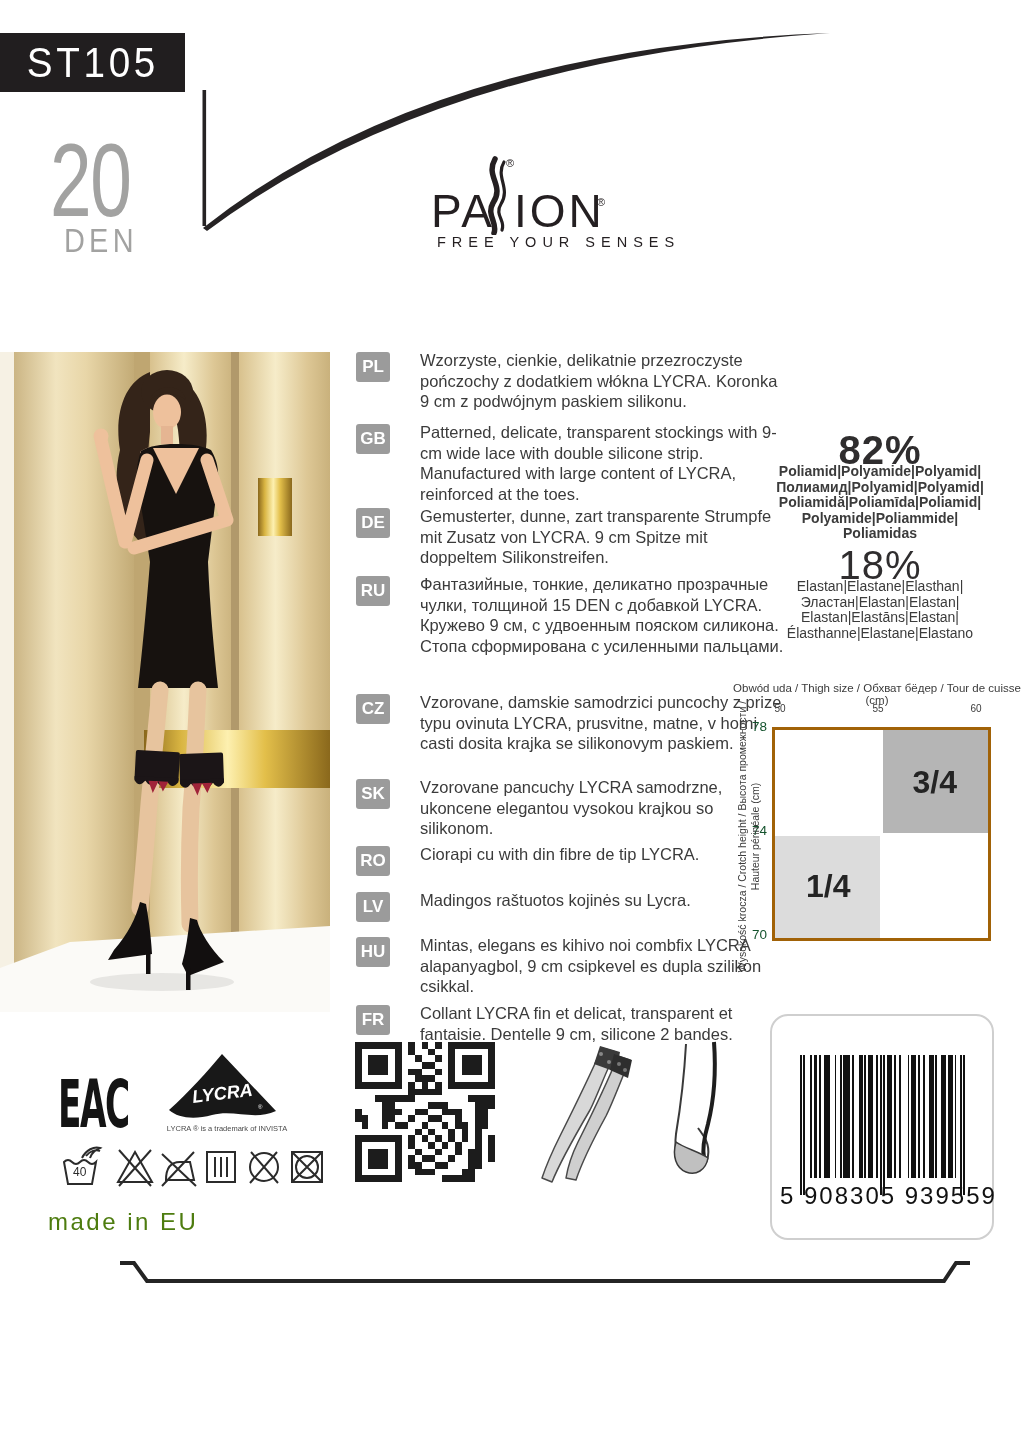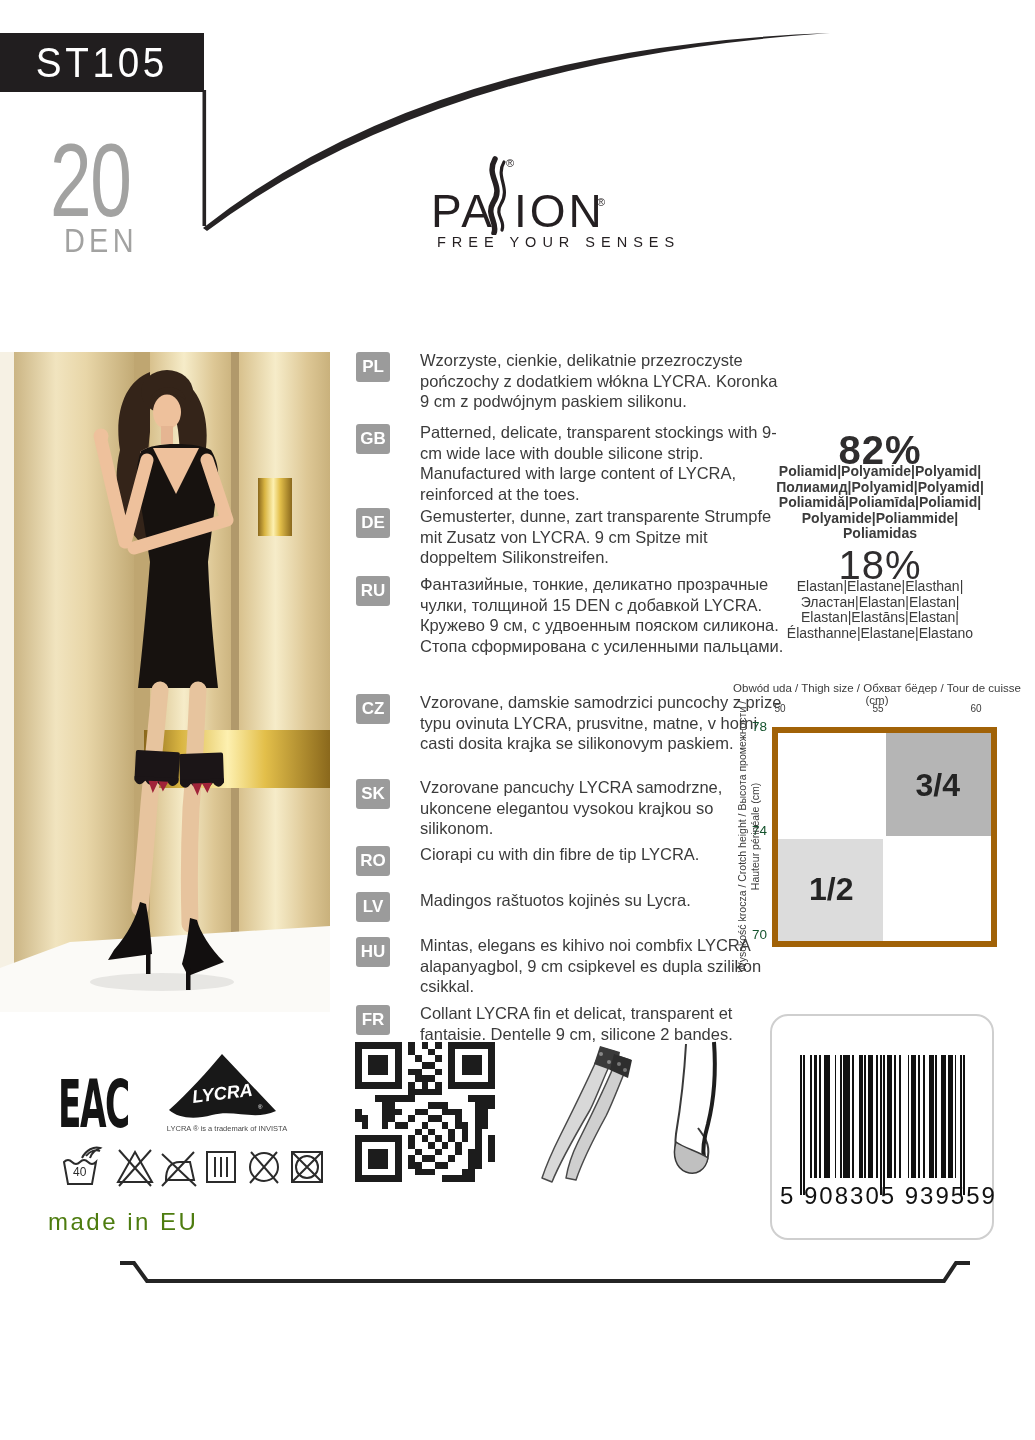--- a/index.html
+++ b/index.html
@@ -1,21 +1,21 @@
 <!DOCTYPE html>
 <html><head>
 <meta charset="utf-8">
 <style>
   html,body{margin:0;padding:0;background:#fff;}
   .page{position:relative;width:1035px;height:1440px;background:#fff;overflow:hidden;
         font-family:"Liberation Sans",sans-serif;color:#2f2d2e;}
   .abs{position:absolute;}
 
   
-  .code-box{left:0;top:33px;width:204px;height:59px;background:#211e1f;color:#fff;
+  .code-box{left:0;top:33px;width:185px;height:59px;background:#211e1f;color:#fff;
             display:flex;align-items:center;justify-content:center;}
   .code-box span{font-size:42px;letter-spacing:4px;font-weight:400;transform:scaleX(.92);}
   .den-num{left:50px;top:128px;font-size:104px;line-height:1;color:#a2a2a1;
            transform:scale(.72,1);transform-origin:left top;letter-spacing:-2px;}
   .den-unit{left:64px;top:221px;font-size:34px;color:#a2a2a1;letter-spacing:5px;
             transform:scaleX(.85);transform-origin:left top;}
   .brand-letters{top:184px;font-size:46px;color:#241f21;letter-spacing:3px;font-weight:500;}
   .brand-pa{left:431px;}
   .brand-ion{left:514px;}
   .brand-reg{font-size:11px;color:#241f21;}
@@ -32,21 +32,21 @@
   
   .comp{left:755px;width:250px;text-align:center;}
   .comp-pct{font-size:40px;color:#2f2d2e;font-weight:500;letter-spacing:1px;}
   .comp-lines{font-size:14px;line-height:15.5px;color:#3b3b3b;}
 
   
   .chart{left:725px;top:682px;width:300px;height:280px;}
   .chart-title{position:absolute;left:6px;top:0;width:292px;font-size:11.5px;text-align:center;color:#3b3b3b;}
   .xtick{position:absolute;top:21px;width:40px;margin-left:-20px;text-align:center;font-size:10px;color:#3b3b3b;}
   .ytick{position:absolute;width:30px;text-align:right;font-size:13.5px;color:#14532d;}
-  .grid{position:absolute;left:47px;top:45px;width:213px;height:208px;border:6px solid #a16207;background:#fff;}
+  .grid{position:absolute;left:47px;top:45px;width:213px;height:208px;border:3px solid #a16207;background:#fff;}
   .cell{position:absolute;width:50%;height:50%;display:flex;align-items:center;justify-content:center;
         font-size:32px;font-weight:bold;color:#242424;}
   .cell-34{left:50%;top:0;background:#b5b5b5;}
   .cell-12{left:0;top:50%;background:#dcdcdc;}
   .grid-gap-v{position:absolute;left:calc(50% - 1.5px);top:0;width:3px;height:100%;background:#fff;}
   .grid-gap-h{position:absolute;top:calc(50% - 1.5px);left:0;height:3px;width:100%;background:#fff;}
   .ylab{position:absolute;left:-127px;top:142px;width:300px;transform:rotate(-90deg);
         font-size:10.5px;text-align:center;color:#3b3b3b;line-height:12.5px;}
 
   
@@ -223,21 +223,21 @@
     <div class="xtick" style="left:153px;">55</div>
     <div class="xtick" style="left:251px;">60</div>
     <div class="ytick" style="left:12px;top:37px;">78</div>
     <div class="ytick" style="left:12px;top:141px;">74</div>
     <div class="ytick" style="left:12px;top:245px;">70</div>
     <div class="grid">
       <div class="cell cell-34">
         <span>3/4</span>
       </div>
       <div class="cell cell-12">
-        <span>1/2</span>
+        <span>1/4</span>
       </div>
       <div class="grid-gap-v"></div>
       <div class="grid-gap-h"></div>
     </div>
     <div class="ylab">Wysokość krocza / Crotch height  / Высота промежности / Hauteur périnéale (cm)</div>
   </div>
 
 
   <div class="abs eac">EAC</div>
 

